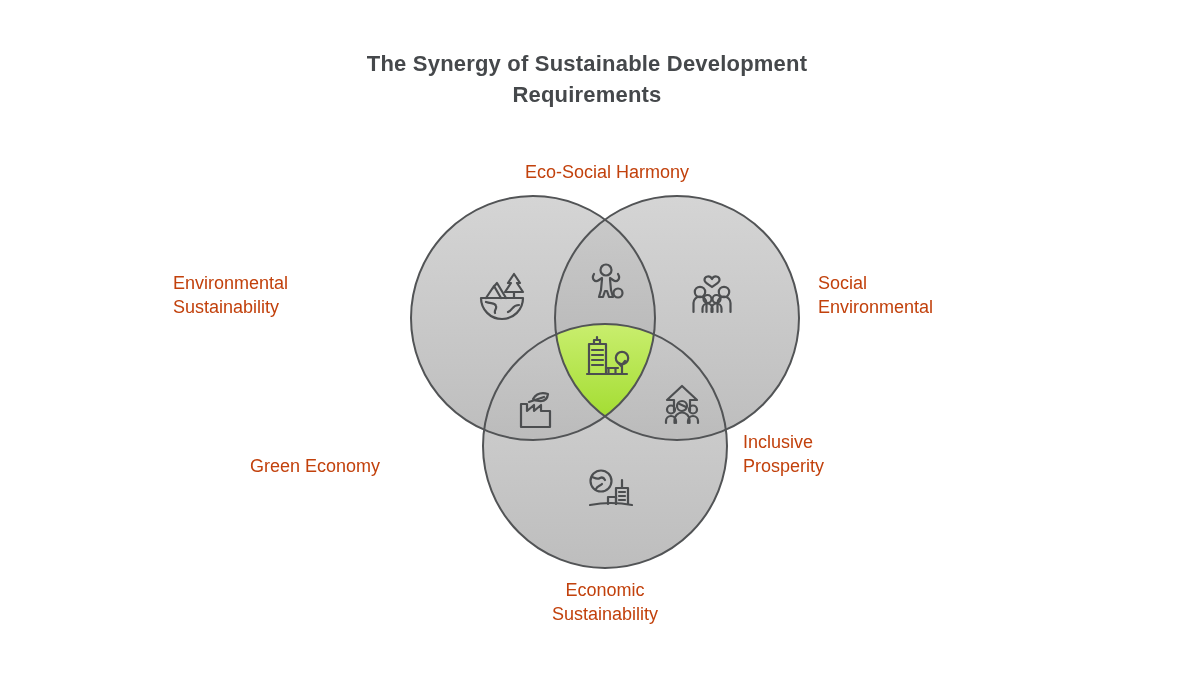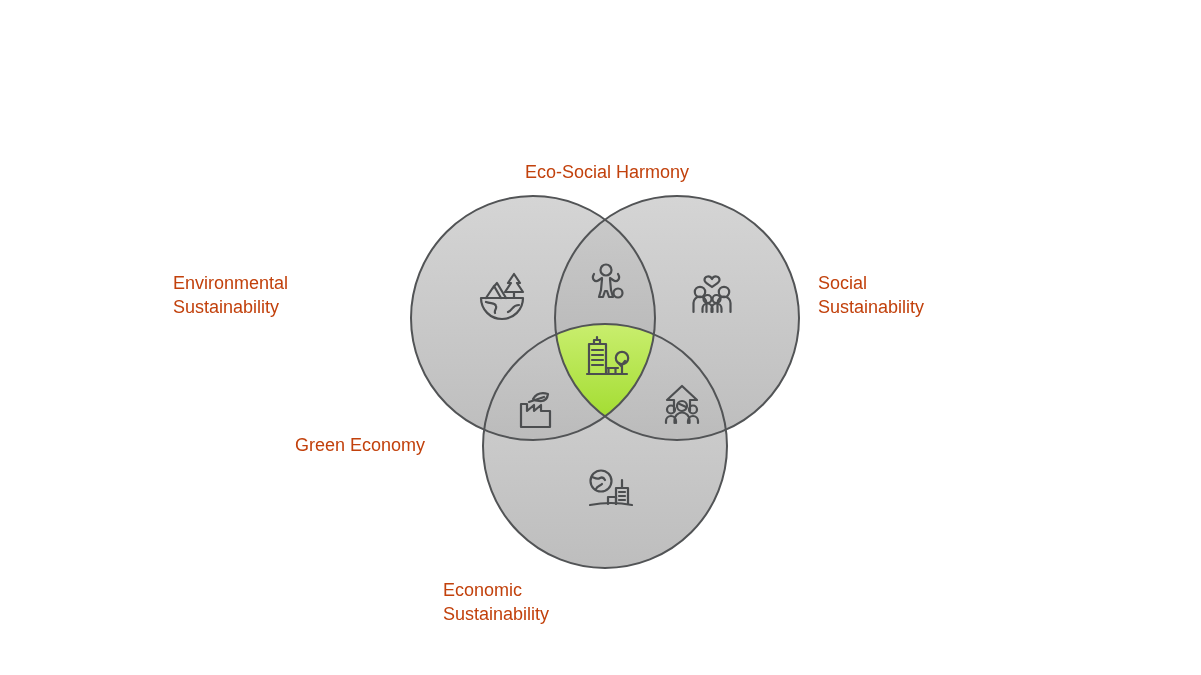--- a/index.html
+++ b/index.html
@@ -22,30 +22,32 @@
   }
   .lbl{
     position:absolute;
     font-size:18px;line-height:24px;
     color:#c2410c;
     white-space:pre-line;
   }
   .lbl-eco-social{left:455px;top:160px;width:304px;text-align:center;}
   .lbl-environmental{left:173px;top:271px;width:220px;}
   .lbl-social{left:818px;top:271px;width:220px;text-align:left;}
-  .lbl-green-economy{left:250px;top:433px;width:220px;text-align:center;}
+  .lbl-green-economy{left:250px;top:454px;width:220px;text-align:left;}
   .lbl-inclusive{left:743px;top:430px;width:200px;text-align:left;}
-  .lbl-economic{left:443px;top:578px;width:300px;text-align:left;}
+  .lbl-economic{left:455px;top:578px;width:300px;text-align:center;}
   .icon-stroke{fill:none;stroke:#4c4e50;stroke-width:2.2;stroke-linecap:round;stroke-linejoin:round;}
 </style>
 </head>
 <body>
 
 <div class="stage">
 
+  <div class="diagram-title">The Synergy of Sustainable Development
+Requirements</div>
 
   <svg class="venn-svg" width="1201" height="675" viewBox="0 0 1201 675">
     <defs>
       <linearGradient id="gradGray" x1="0" y1="0" x2="0" y2="1">
         <stop offset="0" stop-color="#c9c9c9"></stop>
         <stop offset="1" stop-color="#ababab"></stop>
       </linearGradient>
       <linearGradient id="gradGreen" x1="0" y1="0" x2="0" y2="1">
         <stop offset="0" stop-color="#c9ee6e"></stop>
         <stop offset="1" stop-color="#a4dd33"></stop>
@@ -129,21 +131,23 @@
       <path d="M -21 13 Q 0 9 21 13"></path>
     </g>
   </svg>
 
   <div class="lbl lbl-eco-social">Eco-Social Harmony</div>
 
   <div class="lbl lbl-environmental">Environmental
 Sustainability</div>
 
   <div class="lbl lbl-social">Social
-Sustainability</div>
+Environmental</div>
 
   <div class="lbl lbl-green-economy">Green Economy</div>
 
+  <div class="lbl lbl-inclusive">Inclusive
+Prosperity</div>
 
   <div class="lbl lbl-economic">Economic
 Sustainability</div>
 
 </div>
 
 </body></html>

